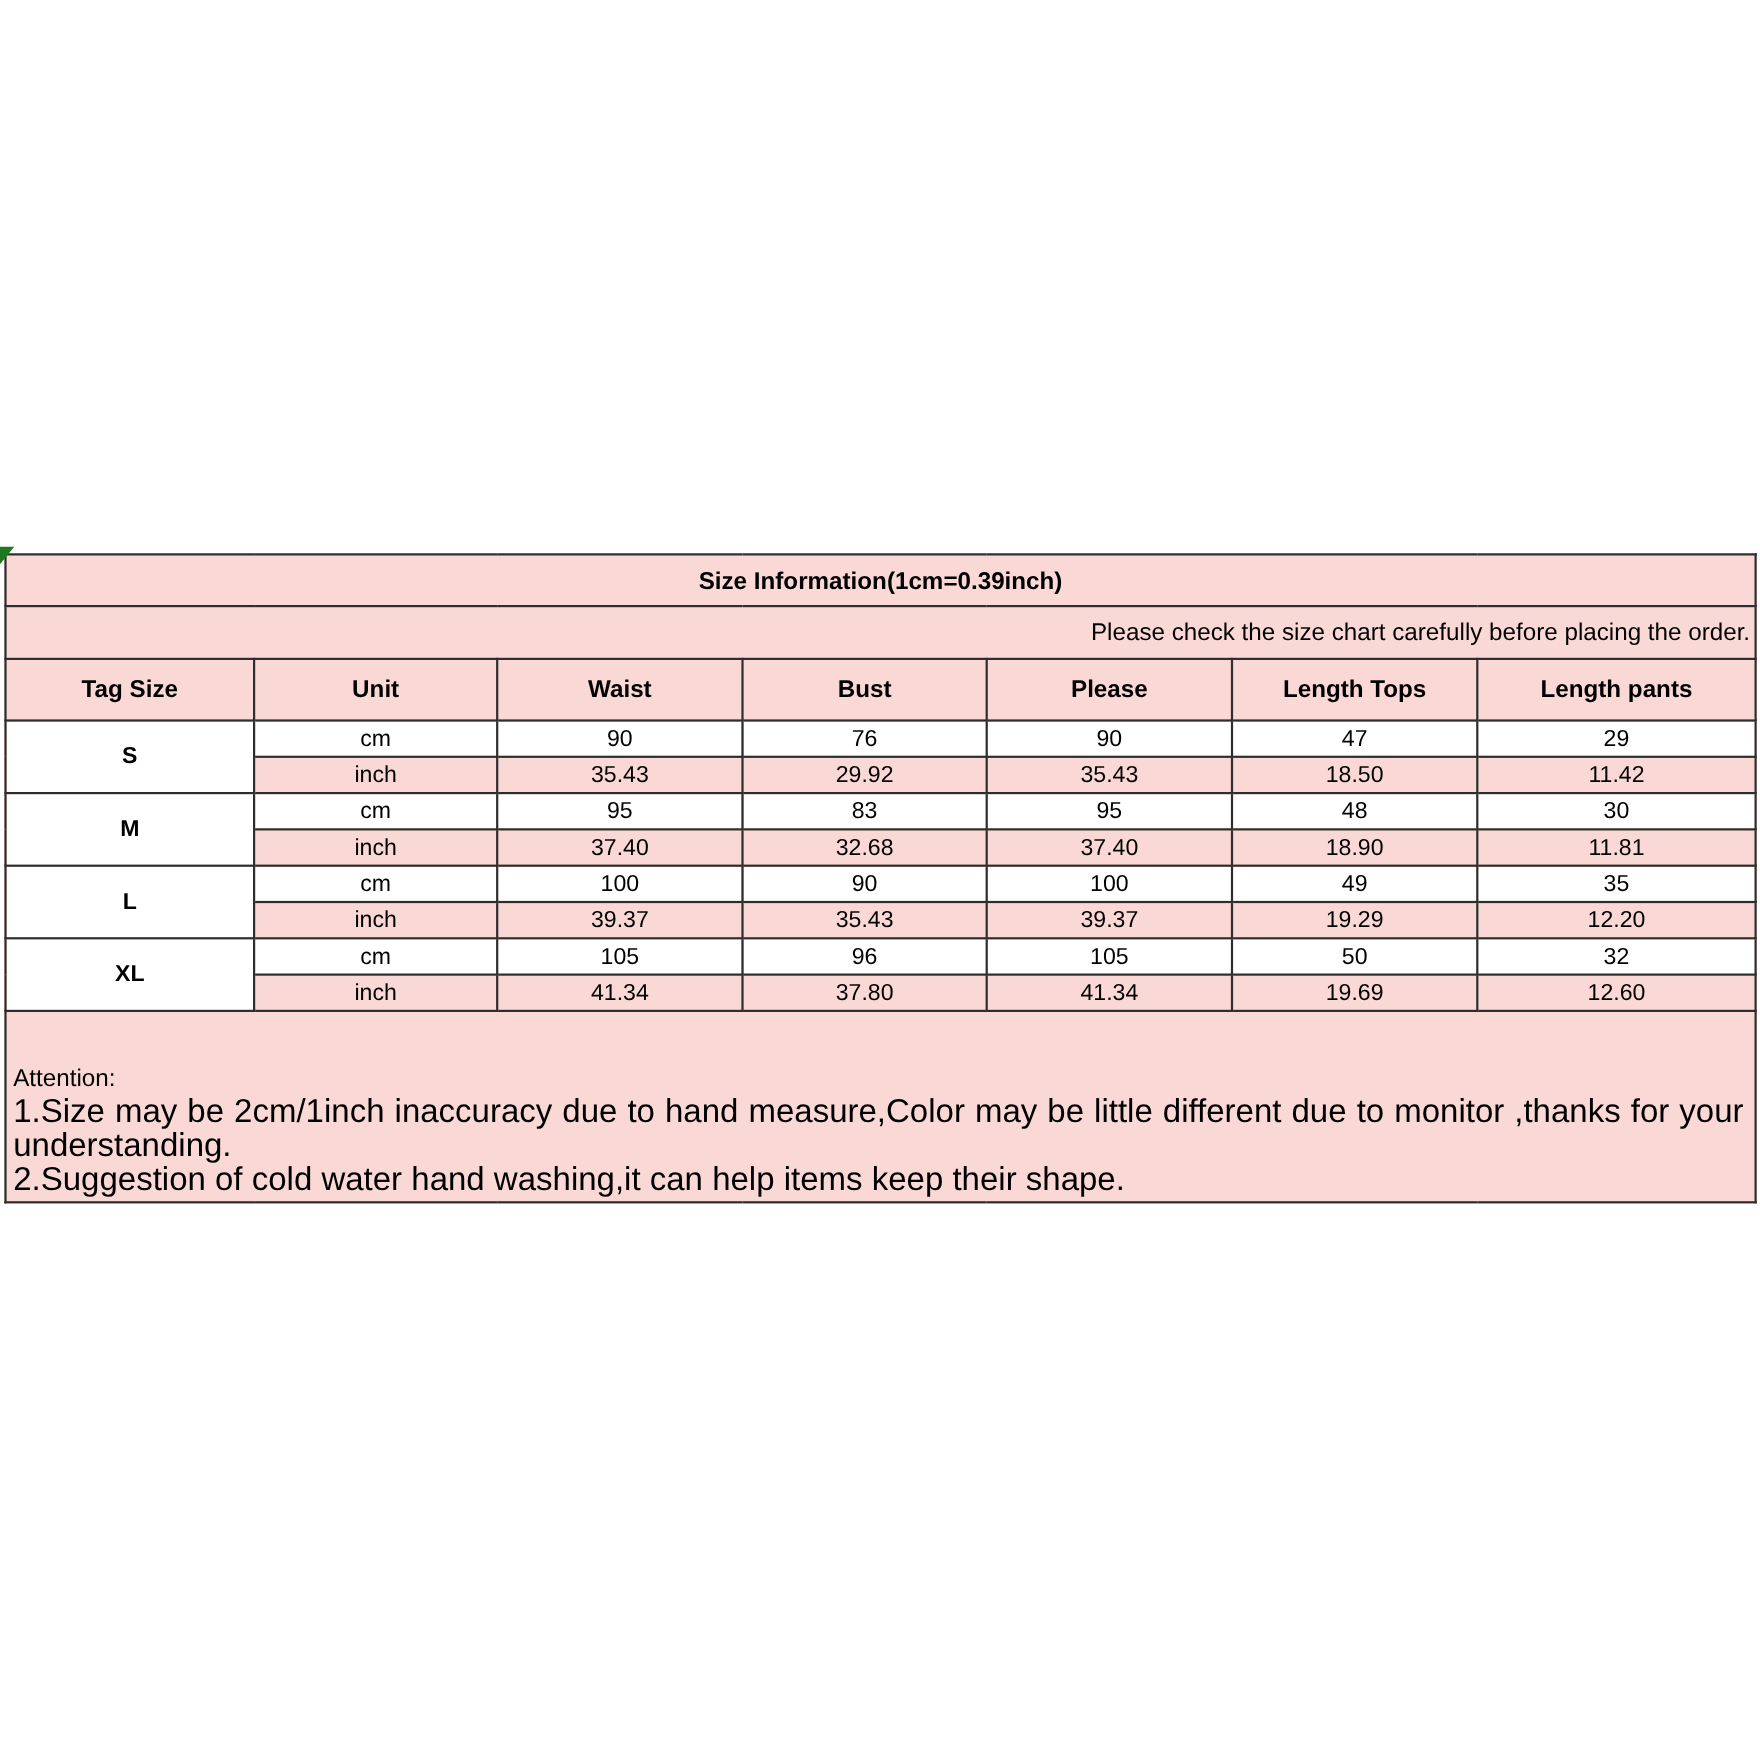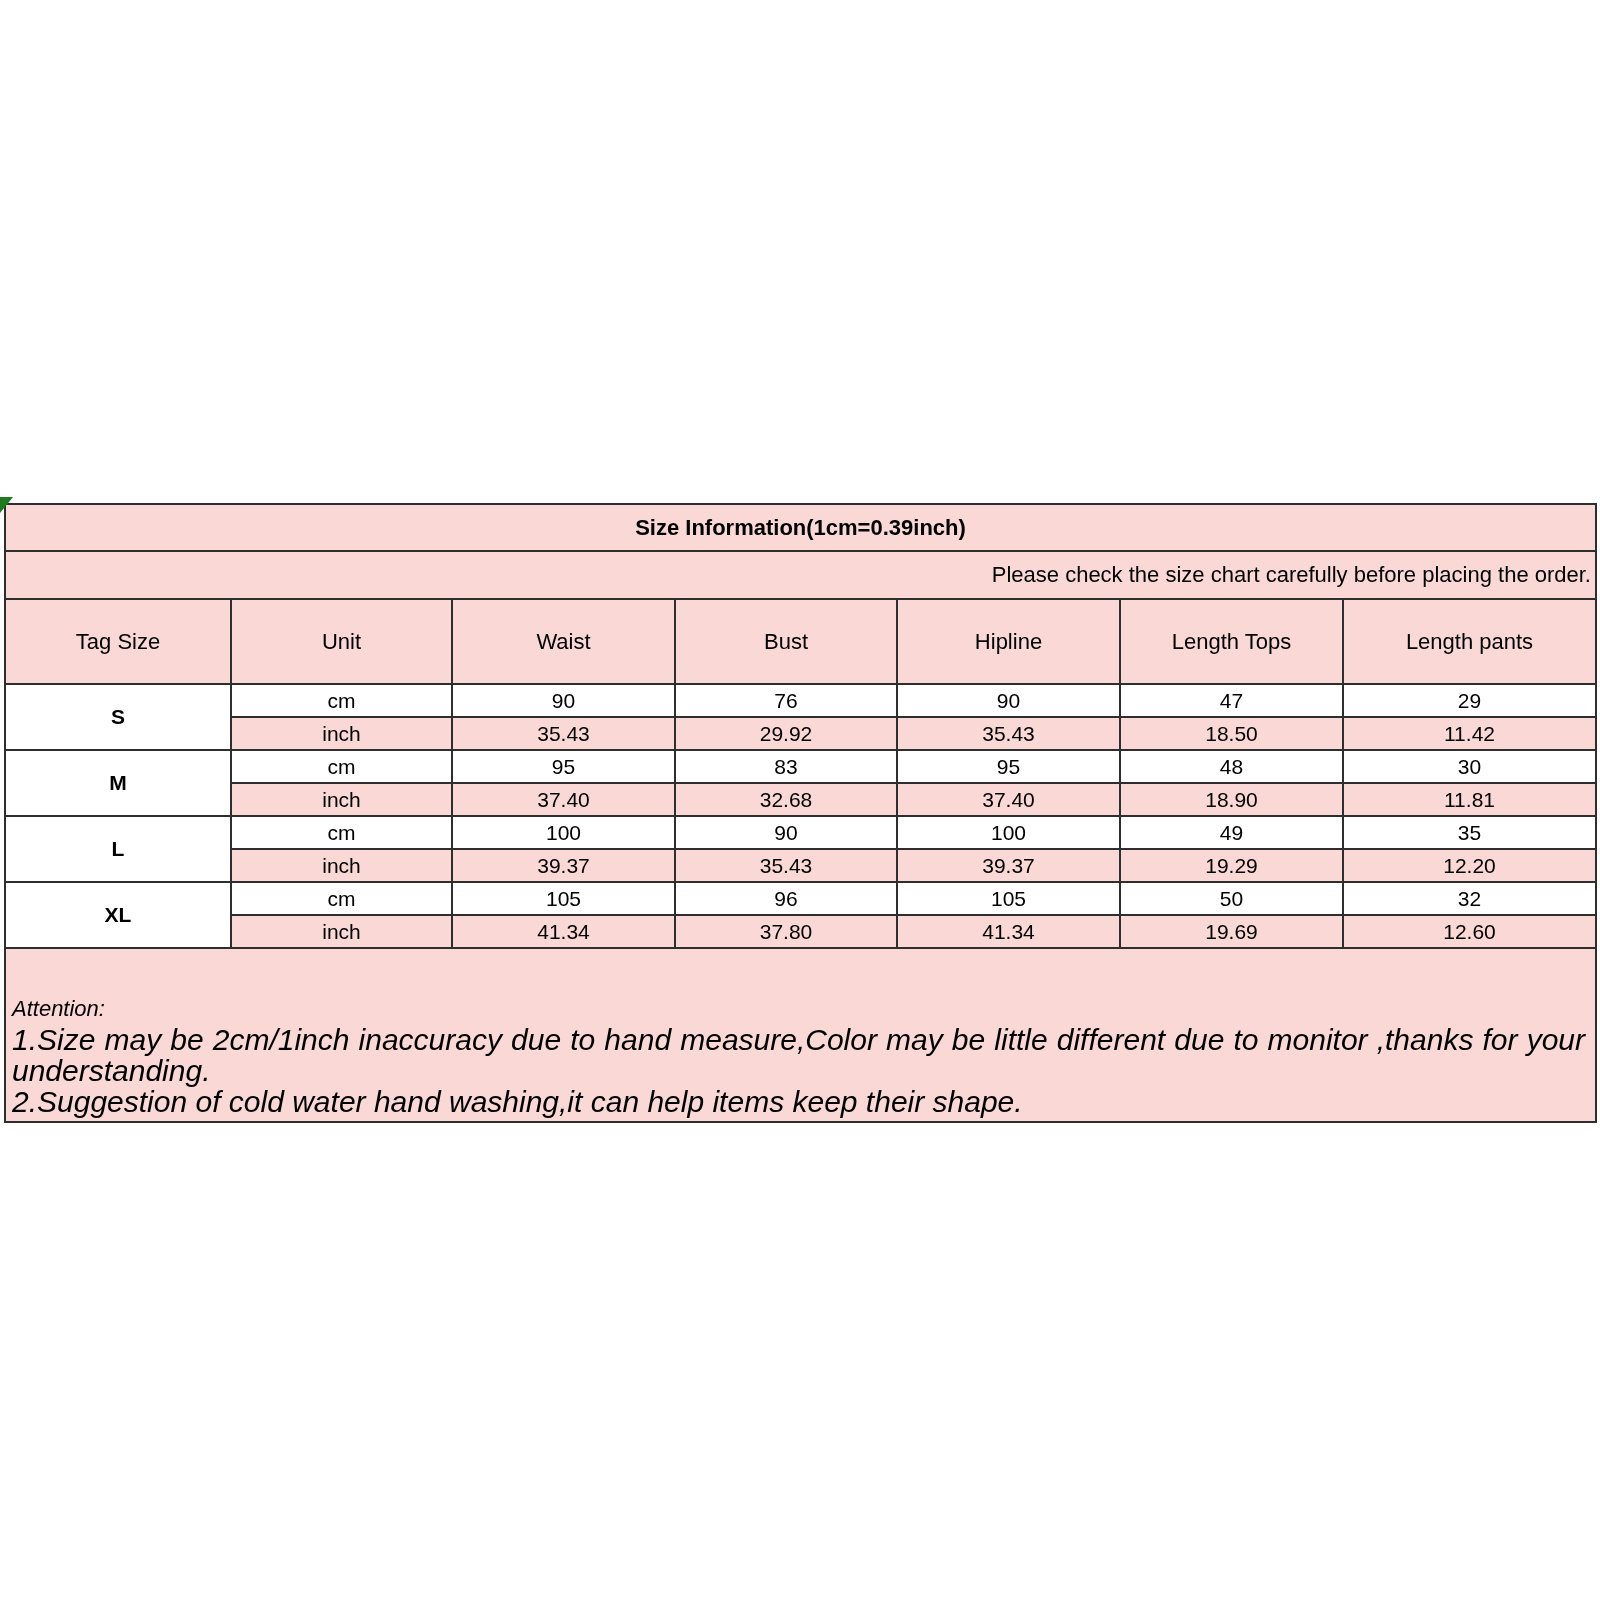--- a/index.html
+++ b/index.html
@@ -59,42 +59,41 @@
     font-weight: bold;
     font-size: 22px;
   }
   tr.subtitle-row td {
     height: 48px;
     background: var(--pink);
     font-size: 22px;
     text-align: right;
   }
   tr.header-row th {
-    height: 85px;
-    background: var(--pink);
-    font-weight: normal;
+    height: 56px;
+    background: var(--pink);
+    font-weight: bold;
     font-size: 22px;
     margin-left: 36px;
   }
   tr.cm-row td { height: 33px; background: var(--white); font-size: 21px; }
   tr.inch-row td { height: 33px; background: var(--pink); font-size: 21px; text-align: center; }
   td.tag-cell {
     background: var(--white) !important;
     font-weight: bold;
     font-size: 24px;
   }
   td.unit-cell { font-size: 22px; }
   tr.attention-row td {
     height: 160px;
     background: var(--pink);
     text-align: left;
     vertical-align: top;
     padding: 44px 10px 4px 6px;
     white-space: normal;
-    font-style: italic;
   }
   .attention-heading {
     font-size: 22px;
     line-height: 31px;
   }
   .attention-line {
     font-size: 30px;
     line-height: 31px;
   }
   .attention-line.justified {
@@ -122,21 +121,21 @@
         <td colspan="7">Size Information(1cm=0.39inch)</td>
       </tr>
       <tr class="subtitle-row">
         <td colspan="7">Please check the size chart carefully before placing the order.</td>
       </tr>
       <tr class="header-row">
         <th>Tag Size</th>
         <th>Unit</th>
         <th>Waist</th>
         <th>Bust</th>
-        <th>Hipline</th>
+        <th>Please</th>
         <th>Length Tops</th>
         <th>Length pants</th>
       </tr>
 
       <tr class="cm-row">
         <td class="tag-cell" rowspan="2">S</td>
         <td class="unit-cell">cm</td>
         <td>90</td>
         <td>76</td>
         <td>90</td>

